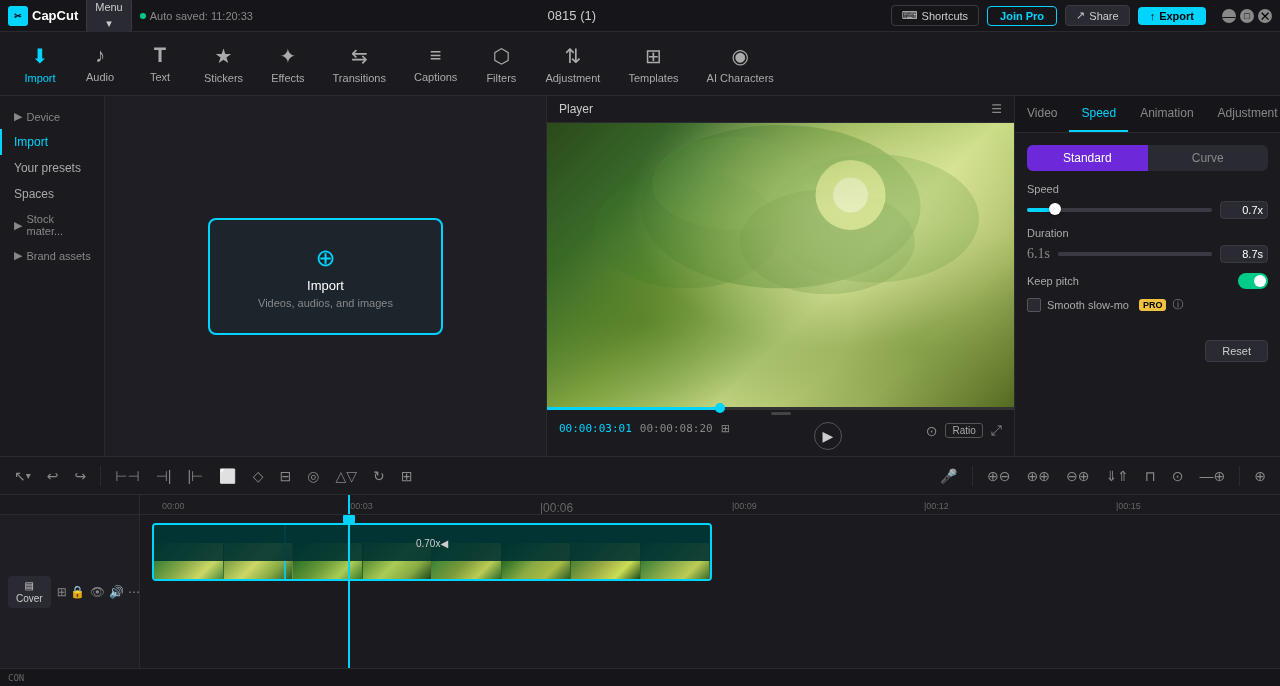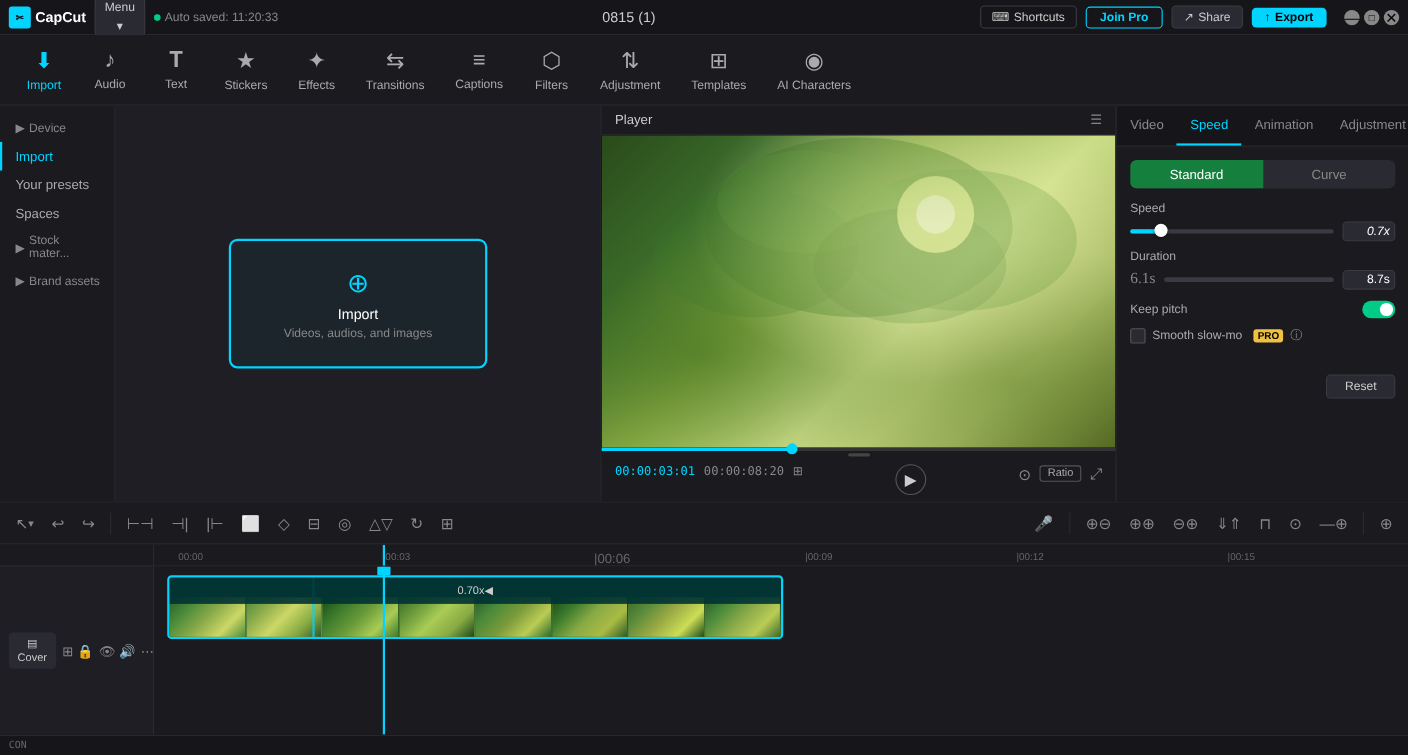--- a/index.html
+++ b/index.html
@@ -335,30 +335,29 @@
     }
     .speed-mode-btn {
       flex: 1;
       padding: 6px;
       text-align: center;
       cursor: pointer;
       font-size: 12px;
       color: #888;
     }
     .speed-mode-btn.active {
-      background: #15803d;
+      background: #6d28d9;
       color: #fff;
     }
     .prop-label { color: #aaa; font-size: 11px; margin-bottom: 6px; }
     .slider-row {
       display: flex;
       align-items: center;
       gap: 8px;
       margin-bottom: 8px;
-      font-style: italic;
     }
     .slider-track {
       flex: 1;
       height: 4px;
       background: #3a3a44;
       border-radius: 2px;
       position: relative;
     }
     .slider-fill {
       height: 100%;
@@ -519,21 +518,21 @@
       width: 560px;
       height: 58px;
       border-radius: 4px;
       overflow: hidden;
       border: 2px solid #00d4ff;
       background: #1a4a4a;
     }
     .clip-header {
       position: absolute;
       top: 0; left: 0; right: 0;
-      height: 24px;
+      height: 36px;
       background: rgba(0,50,50,0.9);
       display: flex;
       align-items: center;
       justify-content: center;
       font-size: 10px;
       color: #ccc;
       z-index: 2;
     }
     
     .clip-thumbnails {

